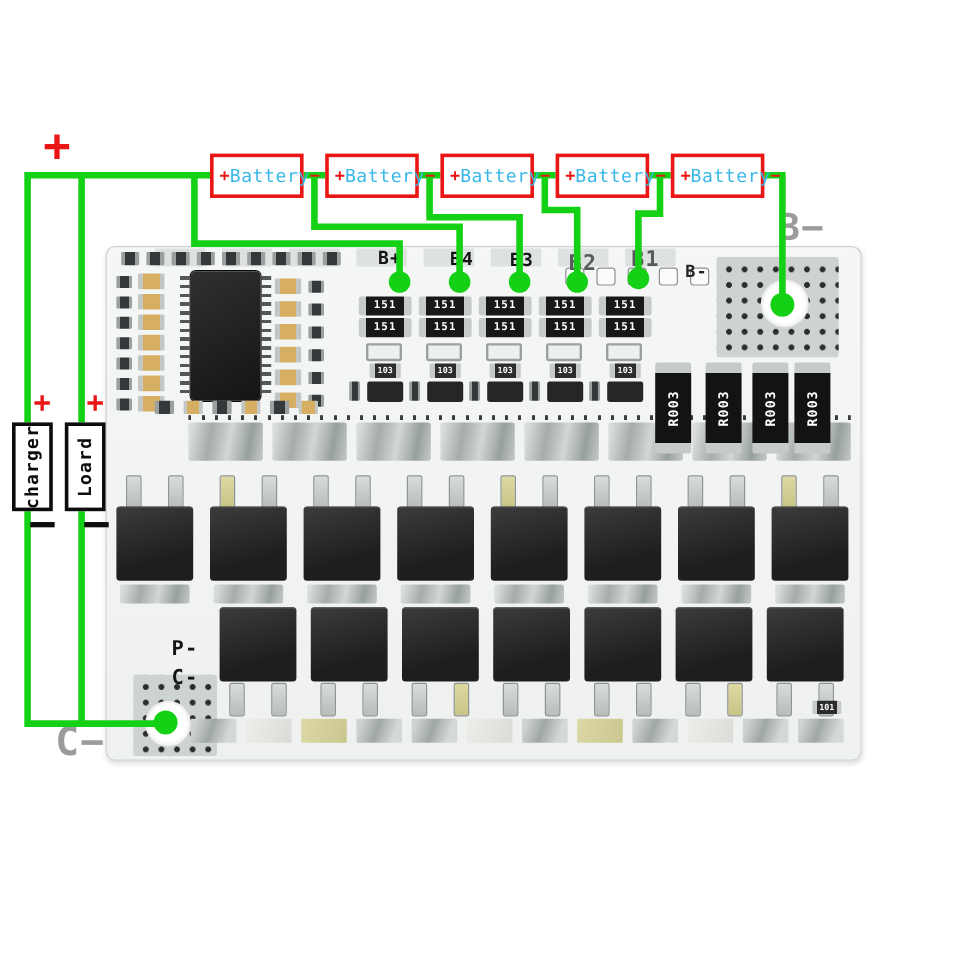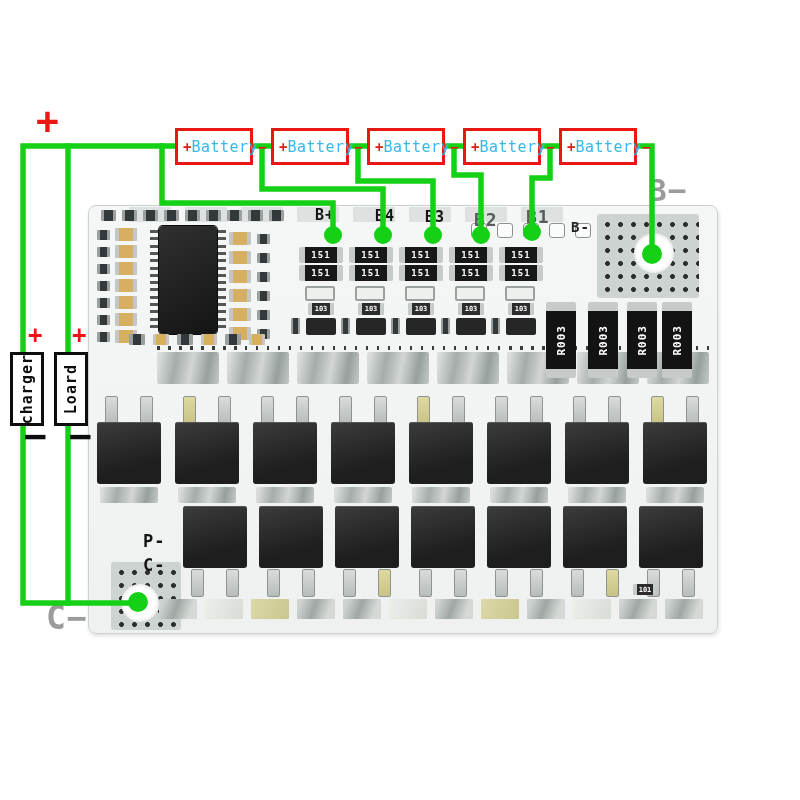--- a/index.html
+++ b/index.html
@@ -197,21 +197,21 @@
       </div>
       <div class="abs shunt" style="left: 499px; top: 96px; width: 30px; height: 76px;">
         <span>R003</span>
       </div>
       <div class="abs shunt" style="left: 538px; top: 96px; width: 30px; height: 76px;">
         <span>R003</span>
       </div>
       <div class="abs shunt" style="left: 573px; top: 96px; width: 30px; height: 76px;">
         <span>R003</span>
       </div>
-      <div class="abs res103" style="left: 544px; top: 378px; width: 24px; height: 11px;">101</div>
+      <div class="abs res103" style="left: 588px; top: 378px; width: 24px; height: 11px;">101</div>
       <div class="abs toppad" style="left: 40px; top: 1px; width: 42px; height: 15px;"></div>
       <div class="abs toppad" style="left: 96px; top: 1px; width: 42px; height: 15px;"></div>
       <div class="abs toppad" style="left: 152px; top: 1px; width: 42px; height: 15px;"></div>
       <div class="abs toppad" style="left: 208px; top: 1px; width: 42px; height: 15px;"></div>
       <div class="abs toppad" style="left: 264px; top: 1px; width: 42px; height: 15px;"></div>
       <div class="abs toppad" style="left: 320px; top: 1px; width: 42px; height: 15px;"></div>
       <div class="abs toppad" style="left: 376px; top: 1px; width: 42px; height: 15px;"></div>
       <div class="abs toppad" style="left: 432px; top: 1px; width: 42px; height: 15px;"></div>
       <div class="abs whitepad" style="left: 382px; top: 17px; width: 16px; height: 15px;"></div>
       <div class="abs whitepad" style="left: 408px; top: 17px; width: 16px; height: 15px;"></div>

